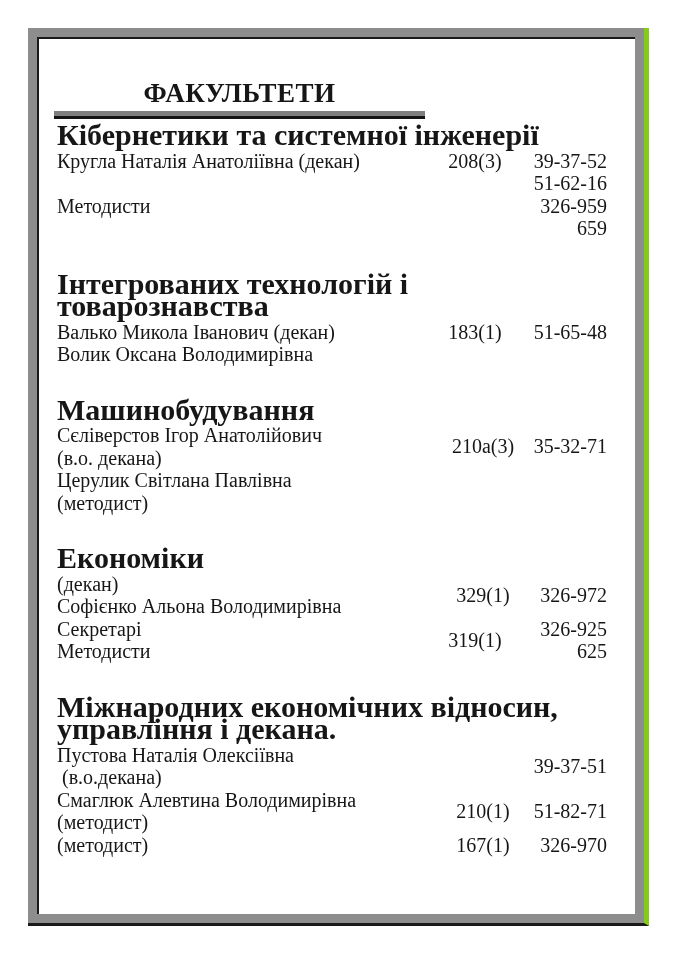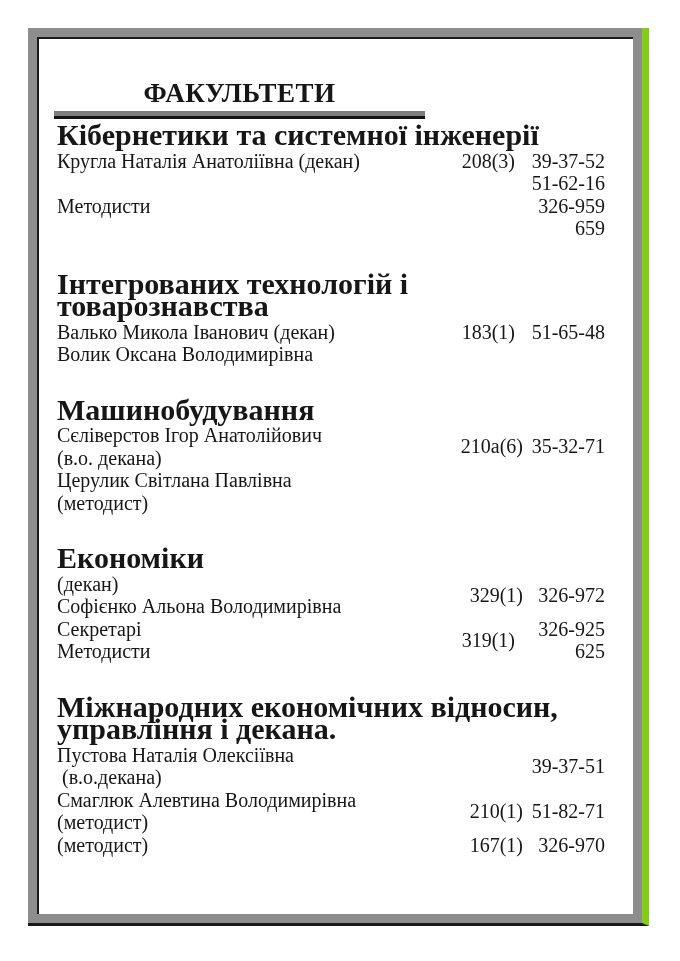--- a/index.html
+++ b/index.html
@@ -12,21 +12,21 @@
     color: #161616;
     font-size: 20px;
     line-height: 22.5px;
     overflow: hidden;
   }
 
   
   .frame {
     position: absolute; left: 28px; top: 28px;
     width: 621px; height: 898px;
-    border-right: 7px solid #84cc16;
+    border-right: 5px solid #84cc16;
     border-bottom: 3px solid #1a1a1a;
   }
   .frame-band {
     width: 100%; height: 100%;
     border: 9px solid #8d8d8d;
   }
   .frame-inner {
     width: 100%; height: 100%;
     border-top: 2px solid #1a1a1a;
     border-left: 2px solid #1a1a1a;
@@ -51,21 +51,21 @@
   .sec { margin-top: 33px; }
   .sec.first { margin-top: 5px; }
   .sec-h { font-weight: 700; margin-bottom: 3px; }
   .sec-h div { min-height: 22.5px; }
 
   .row {
     display: grid;
     grid-template-columns: 378px 80px 1fr;
   }
   .row > div { min-height: 22.5px; }
-  .cell-room { text-align: right; }
+  .cell-room { text-align: center; }
   .cell-phone { text-align: right; }
   .entry-center { align-items: center; gap: 8px; }
   .entry-center > .cell-room, .entry-center > .cell-phone { min-height: 0; }
   .pad-left { padding-left: 5px; }
 </style>
 </head>
 <body>
 
 <div class="frame">
   <div class="frame-band">
@@ -120,21 +120,21 @@
 
       <section class="sec">
         <h2 class="sec-h">
           <div>Машинобудування</div>
         </h2>
         <div class="row entry-center">
           <div class="cell-name">
             <div>Сєліверстов Ігор Анатолійович</div>
             <div>(в.о. декана)</div>
           </div>
-          <div class="cell-room">210а(6)</div>
+          <div class="cell-room">210а(3)</div>
           <div class="cell-phone">35-32-71</div>
         </div>
         <div class="row entry-center">
           <div class="cell-name">
             <div>Церулик Світлана Павлівна</div>
             <div>(методист)</div>
           </div>
           <div class="cell-room"></div>
           <div class="cell-phone"></div>
         </div>

